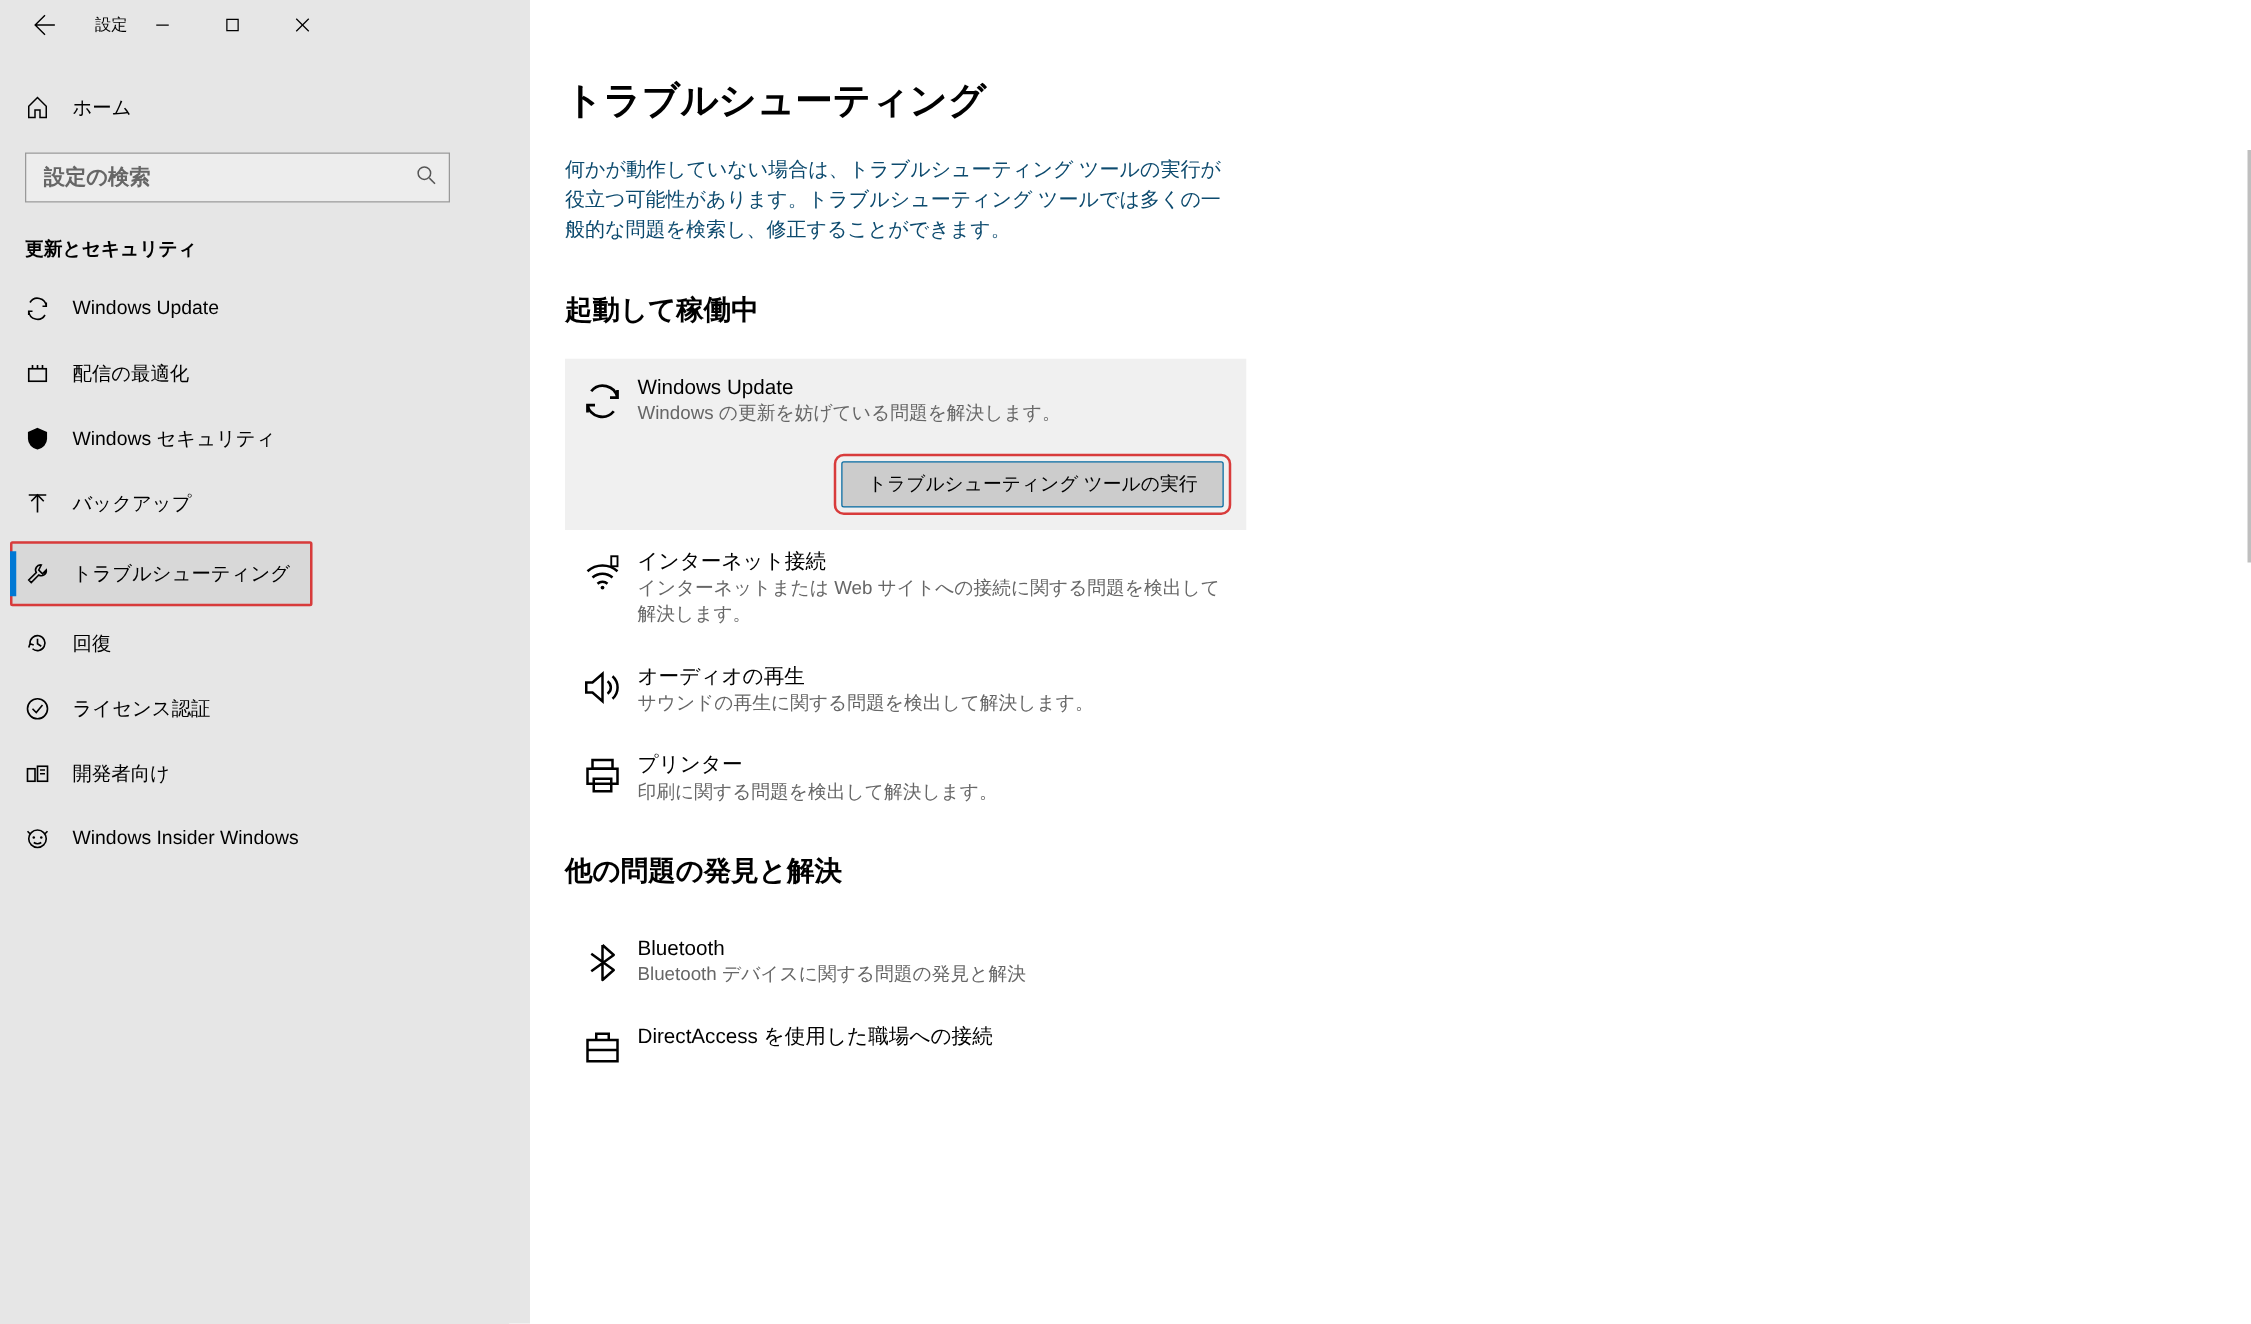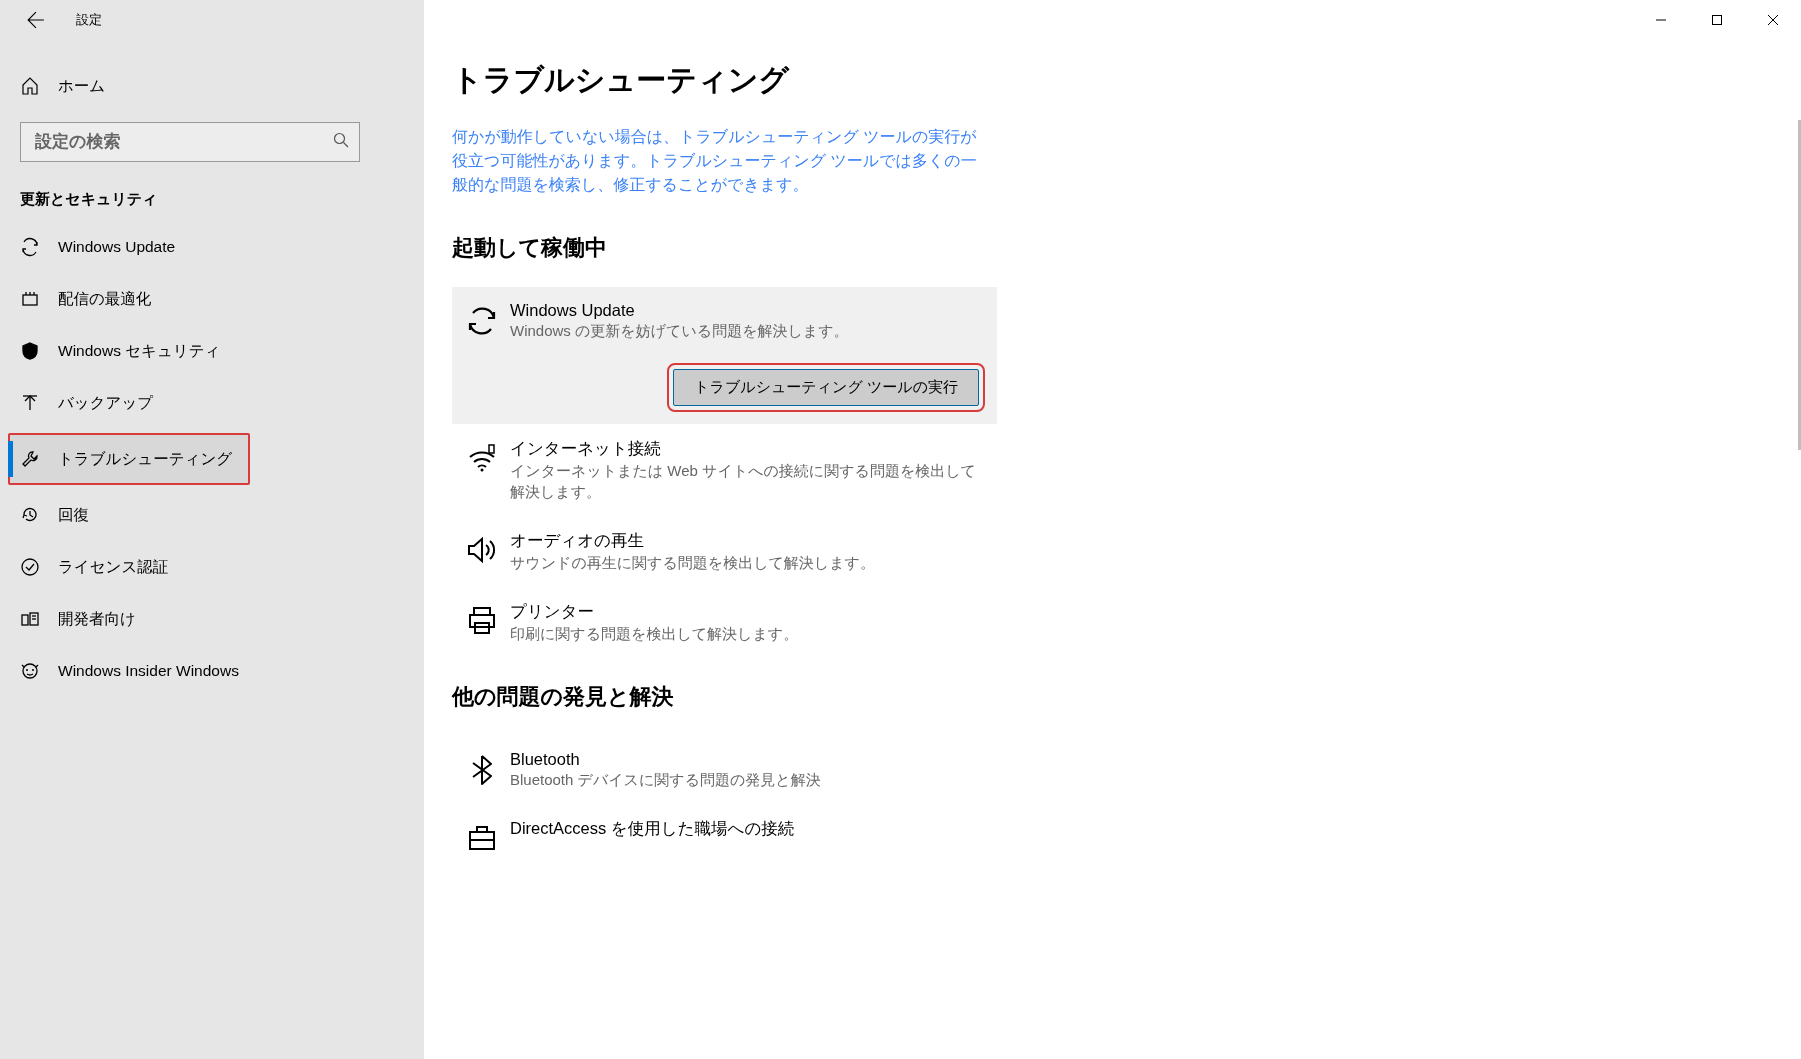--- a/index.html
+++ b/index.html
@@ -8,21 +8,20 @@
     background: #ffffff;
     color: #000;
     width: 1801px;
     height: 1059px;
     overflow: hidden;
     position: relative;
   }
   .titlebar {
     height: 40px;
     display: flex;
-    justify-content: space-between;
     align-items: flex-start;
     position: absolute;
     top: 0; left: 0; right: 0;
     z-index: 10;
   }
   .titlebar-left {
     display: flex;
     align-items: center;
     height: 40px;
     padding-left: 16px;
@@ -146,21 +145,21 @@
     height: 330px;
     background: #bfbfbf;
   }
   .page-title {
     font-size: 30px;
     font-weight: 600;
     margin-bottom: 24px;
   }
   .page-desc {
     font-size: 16px;
-    color: #3b82f6;
+    color: #0c4a6e;
     max-width: 540px;
     line-height: 1.5;
     margin-bottom: 36px;
   }
   .section-title {
     font-size: 22px;
     font-weight: 600;
     margin-bottom: 24px;
   }
   .ts-list { max-width: 545px; }

